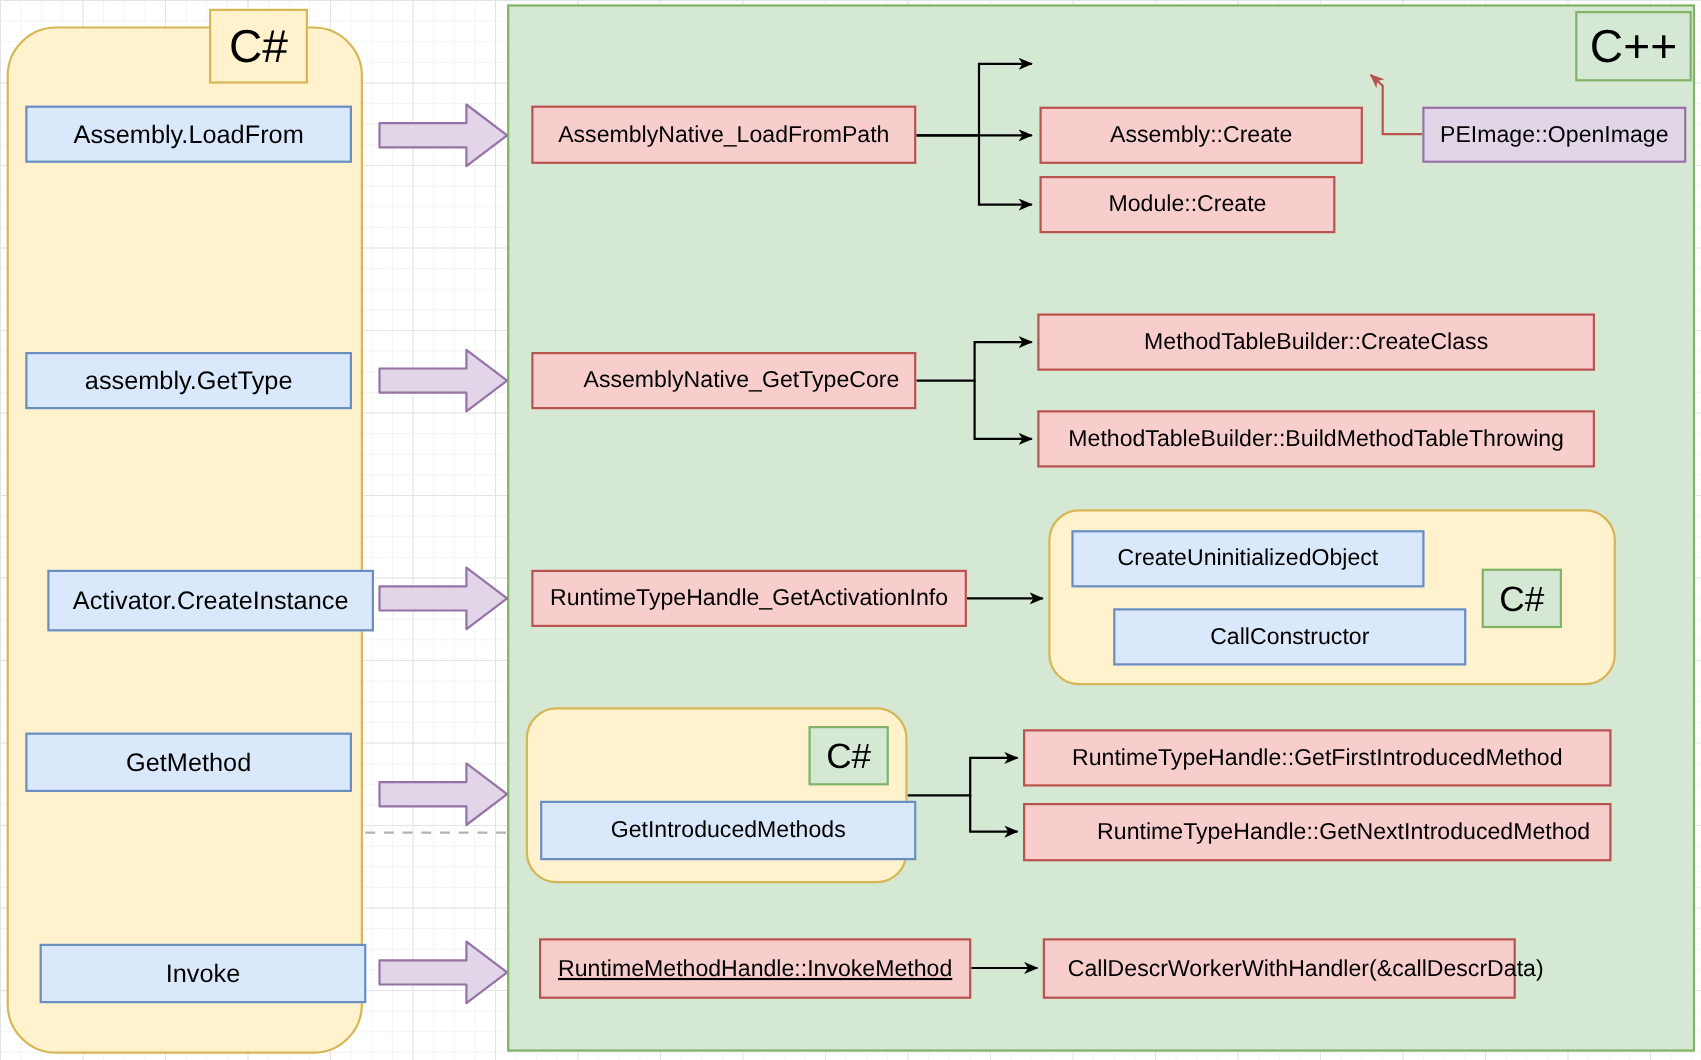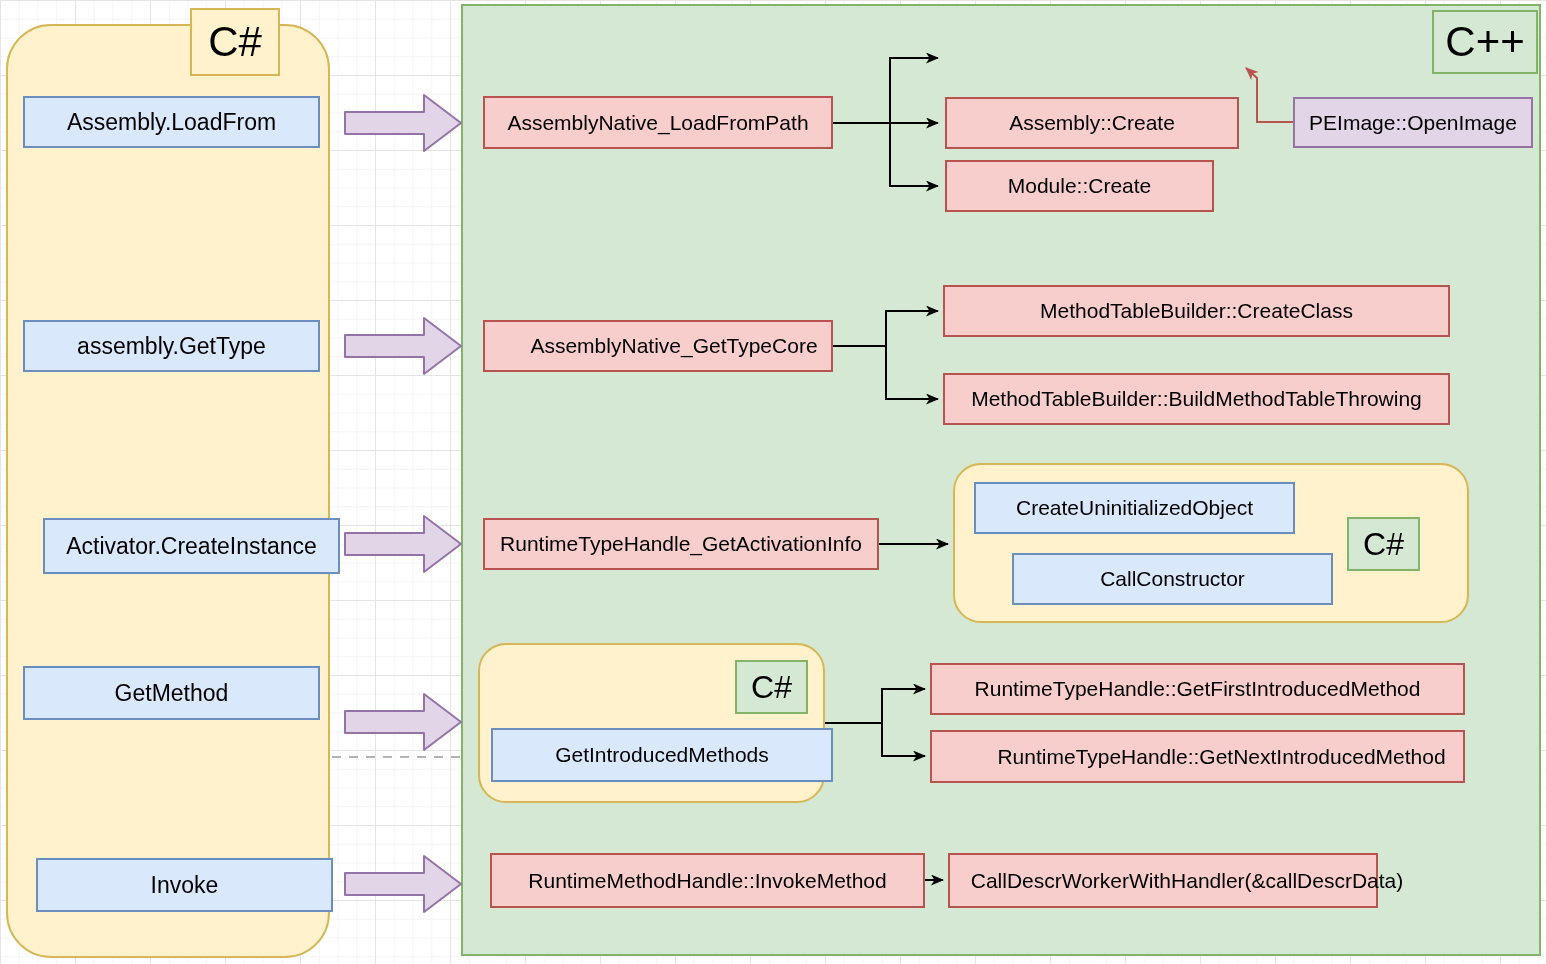--- a/index.html
+++ b/index.html
@@ -132,16 +132,16 @@
   <div class="node blue" style="left:974px; top:482px; width:321px; height:52px;">CreateUninitializedObject</div>
   <div class="node blue" style="left:974px; top:553px; width:321px; height:52px;margin-left:38px;">CallConstructor</div>
   <div class="tag tag-green tag-small" style="left:1347px; top:517px; width:73px; height:54px;">C#</div>
 
   <div class="abs panel-yellow" style="left:478px; top:643px; width:347px; height:160px; border-radius:28px;"></div>
   <div class="tag tag-green tag-small" style="left:735px; top:660px; width:73px; height:54px;">C#</div>
   <div class="node blue" style="left:491px; top:728px; width:342px; height:54px;">GetIntroducedMethods</div>
   <div class="node pink" style="left:930px; top:663px; width:535px; height:52px;">RuntimeTypeHandle::GetFirstIntroducedMethod</div>
   <div class="node pink" style="left:930px; top:730px; width:535px; height:53px;padding-left:48px;">RuntimeTypeHandle::GetNextIntroducedMethod</div>
 
-  <div class="node pink" style="left:490px; top:853px; width:435px; height:55px;">RuntimeMethodHandle::InvokeMethod</div>
+  <div class="node pink" style="left:490px; top:853px; width:393px; height:55px;text-decoration:underline;">RuntimeMethodHandle::InvokeMethod</div>
   <div class="node pink" style="left:948px; top:853px; width:430px; height:55px;padding-left:48px;">CallDescrWorkerWithHandler(&amp;callDescrData)</div>
 
 </div>
 
 </body></html>

